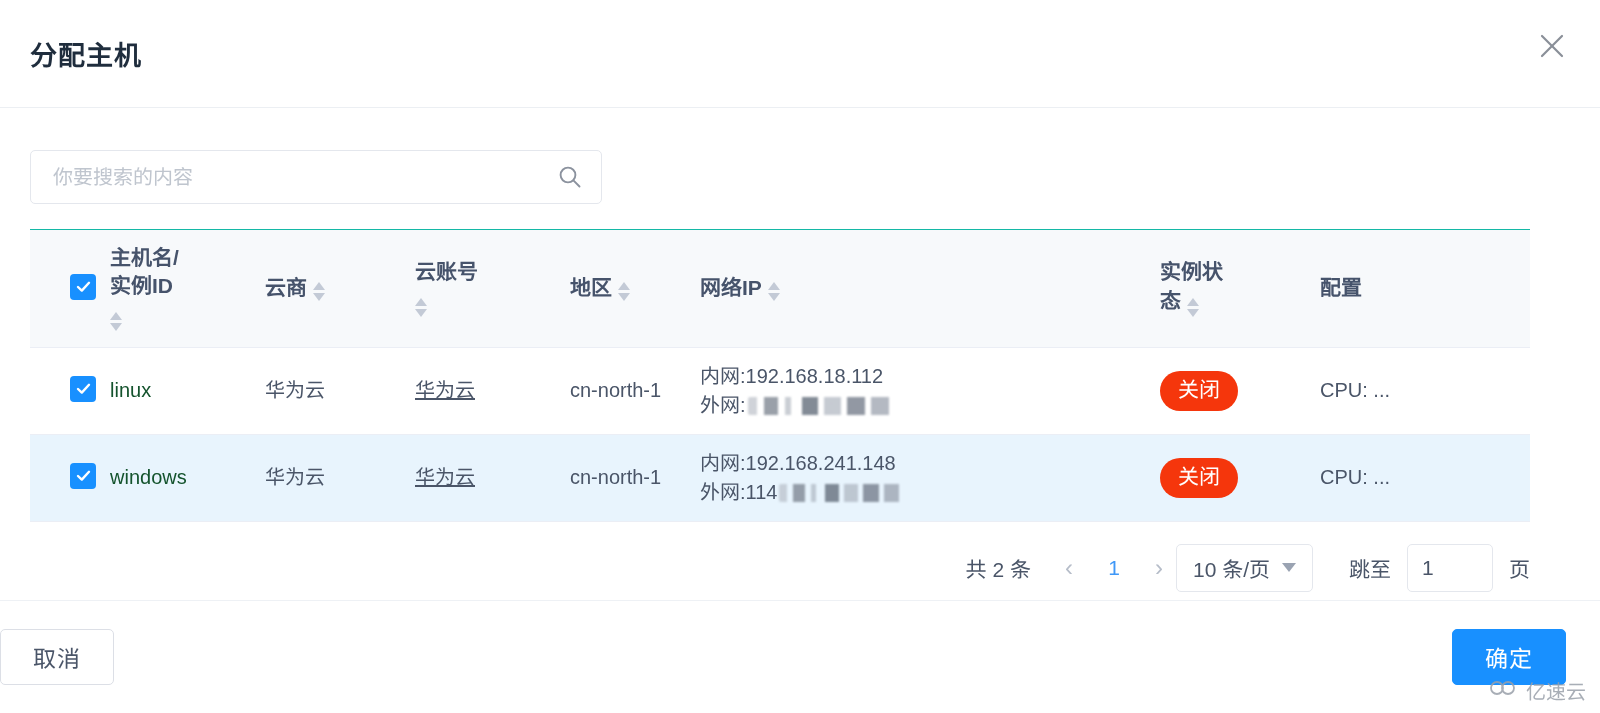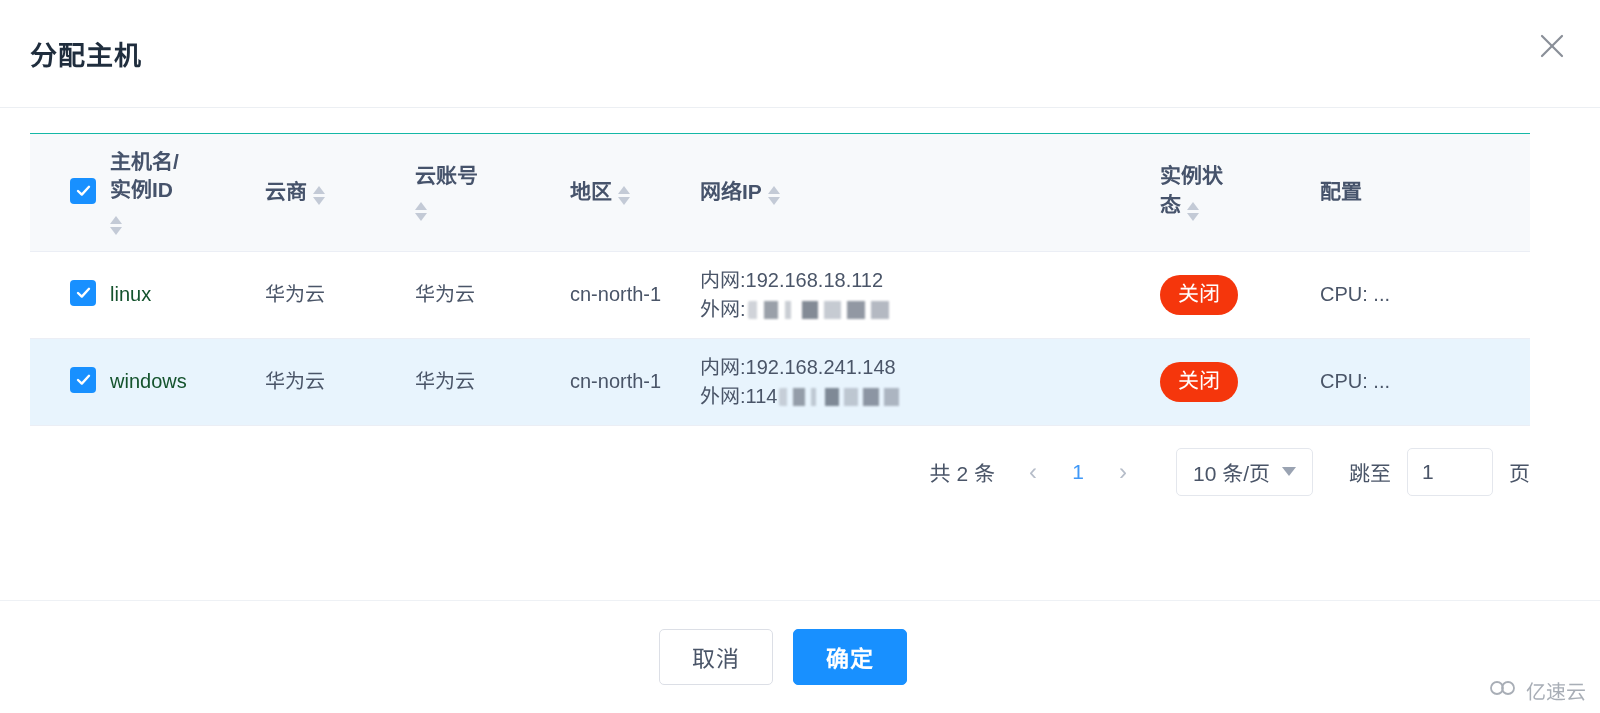--- a/index.html
+++ b/index.html
@@ -114,21 +114,21 @@
     vertical-align: middle;
     line-height: 1.45;
     border-top: 1px solid #ebeef5;
   }
   tr.row-highlight td { background: #e8f4fd; }
   tr.row-plain td { background: #ffffff; }
 
   .col-check { width: 80px; padding-left: 40px !important; }
   .col-name  { width: 155px; padding-right: 10px; }
   .col-vendor{ width: 150px; }
-  .col-acct  { width: 155px; }
+  .col-acct  { width: 155px; text-decoration: underline; }
   .col-region{ width: 130px; padding-right: 18px; }
   .col-ip    { width: 460px; }
   .col-status{ width: 160px; }
   .col-spec  { width: 210px; }
 
   .th-inner { display: inline-flex; align-items: flex-end; gap: 6px; }
   .th-label { display: inline-block; }
 
   .sorter {
     display: inline-flex;
@@ -217,21 +217,20 @@
   }
   .pg-page {
     min-width: 40px;
     text-align: center;
     color: #4098f7;
     cursor: pointer;
     font-size: 21px;
     margin: 0 8px;
   }
   .pg-size {
-    margin-left: 36px;
     height: 48px;
     border: 1px solid #e4e7ed;
     border-radius: 5px;
     display: flex;
     align-items: center;
     gap: 12px;
     padding: 0 16px;
     cursor: pointer;
     color: #4a5568;
     font-size: 21px;
@@ -257,21 +256,21 @@
     background: #fff;
   }
   .pg-jump-unit { margin-left: 16px; }
 
   
   .dialog-footer {
     flex: 0 0 113px;
     border-top: 1px solid #eef1f5;
     display: flex;
     align-items: center;
-    justify-content: center;
+    justify-content: space-between;
     padding-right: 34px;
     gap: 20px;
   }
   .btn {
     height: 56px;
     min-width: 114px;
     border-radius: 5px;
     font-size: 23px;
     font-family: inherit;
     cursor: pointer;
@@ -282,21 +281,20 @@
   }
   .btn-cancel {
     background: #ffffff;
     border: 1px solid #dcdfe6;
     color: #4a5568;
   }
   .btn-confirm {
     background: #1890ff;
     border: 1px solid #1890ff;
     color: #ffffff;
-    font-weight: bold;
   }
 
   
   .watermark {
     position: absolute;
     right: 14px;
     bottom: 8px;
     display: flex;
     align-items: center;
     gap: 7px;
@@ -319,20 +317,29 @@
         <svg width="30" height="30" viewBox="0 0 30 30" aria-hidden="true">
           <line x1="5" y1="5" x2="25" y2="25" stroke="#8a8f98" stroke-width="2.2" stroke-linecap="round"></line>
           <line x1="25" y1="5" x2="5" y2="25" stroke="#8a8f98" stroke-width="2.2" stroke-linecap="round"></line>
         </svg>
       </span>
     </div>
   </div>
 
   <div class="dialog-body">
 
+    <div class="search-wrap">
+      <input class="search-input" type="text" placeholder="你要搜索的内容" style="">
+      <span class="search-icon">
+        <svg width="26" height="26" viewBox="0 0 26 26" aria-hidden="true">
+          <circle cx="11" cy="11" r="7.4" fill="none" stroke="#8b929e" stroke-width="1.9"></circle>
+          <line x1="16.4" y1="16.4" x2="22.5" y2="22.5" stroke="#8b929e" stroke-width="1.9" stroke-linecap="round"></line>
+        </svg>
+      </span>
+    </div>
 
     <div class="table-wrap">
       <table class="host-table">
         <thead>
           <tr>
             <th class="col-check">
               <span class="cbox">
                 <svg width="17" height="17" viewBox="0 0 17 17" aria-hidden="true">
                   <polyline points="3,9 6.8,12.6 14,4.8" fill="none" stroke="#ffffff" stroke-width="2.4" stroke-linecap="round" stroke-linejoin="round"></polyline>
                 </svg>

